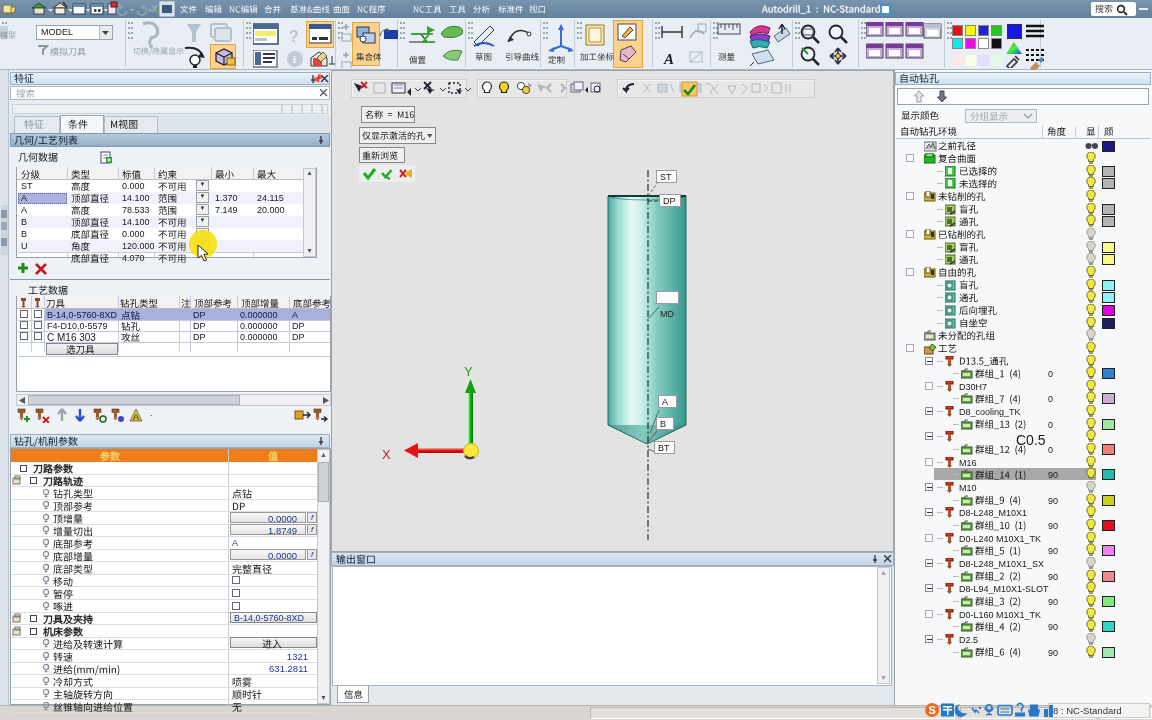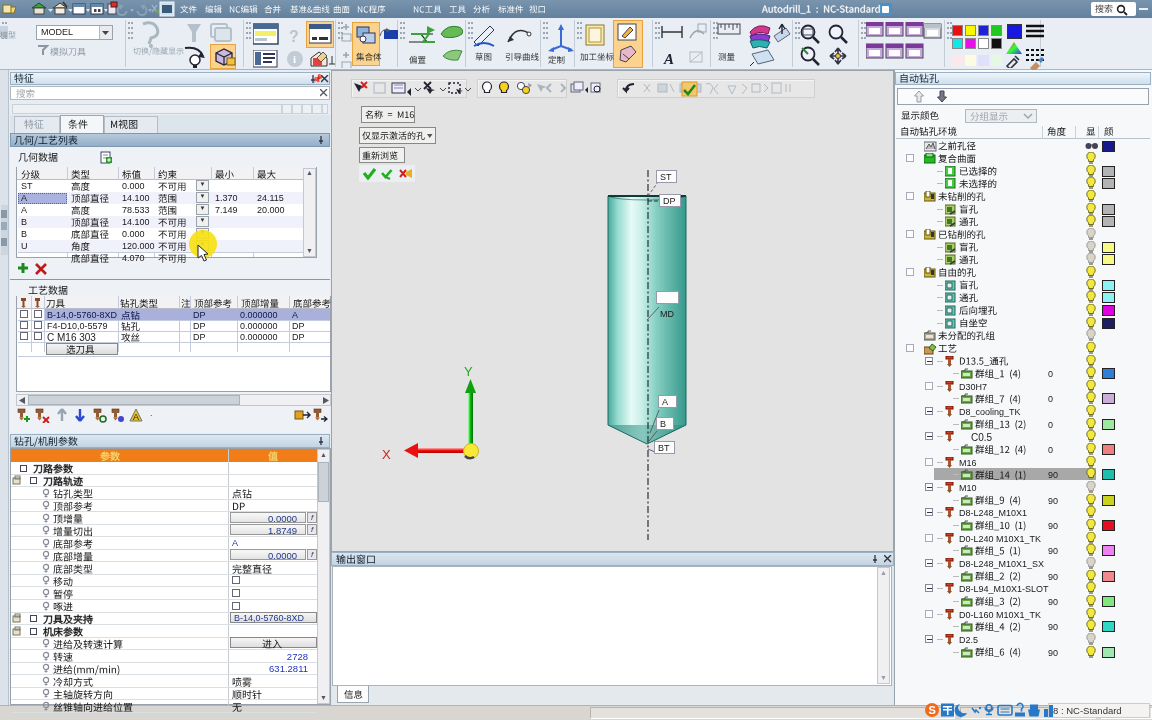--- a/index.html
+++ b/index.html
@@ -710,21 +710,21 @@
 <svg class="a" style="left:42px;top:638px" width="9" height="10">
     <circle cx="4" cy="4" r="2.6" fill="none" stroke="#889" stroke-width="1.2"></circle>
     <path d="M4 6.6 v3 M2.5 8.4 h3" stroke="#889"></path>
   </svg>
 <div class="a" style="left:230px;top:637px;width:87px;height:11px;background:linear-gradient(#f6f6f6,#dedede);border:1px solid #888"></div>
 <div class="gline" style="left:11px;top:662px;width:306px;height:1px;background:#dadfe4"></div>
 <svg class="a" style="left:42px;top:651px" width="9" height="10">
     <circle cx="4" cy="4" r="2.6" fill="none" stroke="#889" stroke-width="1.2"></circle>
     <path d="M4 6.6 v3 M2.5 8.4 h3" stroke="#889"></path>
   </svg>
-<div class="num" style="left:308px;top:651px;color:#2233bb;text-align:right;transform:translateX(-100%)">2728</div>
+<div class="num" style="left:308px;top:651px;color:#2233bb;text-align:right;transform:translateX(-100%)">1321</div>
 <div class="gline" style="left:11px;top:674px;width:306px;height:1px;background:#dadfe4"></div>
 <svg class="a" style="left:42px;top:663px" width="9" height="10">
     <circle cx="4" cy="4" r="2.6" fill="none" stroke="#889" stroke-width="1.2"></circle>
     <path d="M4 6.6 v3 M2.5 8.4 h3" stroke="#889"></path>
   </svg>
 <div class="num" style="left:308px;top:663px;color:#2233bb;text-align:right;transform:translateX(-100%)">631.2811</div>
 <div class="gline" style="left:11px;top:687px;width:306px;height:1px;background:#dadfe4"></div>
 <svg class="a" style="left:42px;top:676px" width="9" height="10">
     <circle cx="4" cy="4" r="2.6" fill="none" stroke="#889" stroke-width="1.2"></circle>
     <path d="M4 6.6 v3 M2.5 8.4 h3" stroke="#889"></path>
@@ -1146,21 +1146,21 @@
   </svg>
 <div class="swatch" style="left:1102px;top:419px;background:#9fe89f"></div>
 <div class="a" style="left:925px;top:432px;width:8px;height:8px;background:#fcfcfc;border:1px solid #889"></div>
 <div class="a" style="left:927px;top:436px;width:5px;height:1px;background:#334"></div>
 <div class="a" style="left:937px;top:436px;width:6px;height:1px;background:#bbb"></div>
 <svg class="a" style="left:945px;top:431px" width="11" height="12">
     <rect x="1" y="0" width="7" height="3" fill="#cc4422" stroke="#771100"></rect>
     <rect x="3" y="3" width="3" height="5" fill="#aa5533"></rect>
     <path d="M2 8 l2.5 3 2.5 -3 z" fill="#885522"></path>
   </svg>
-<div class="cell" style="left:971px;top:432px;font-size:10px">C0.5</div>
+<div class="cell" style="left:1016px;top:432px;font-size:14px">C0.5</div>
 <svg class="a" style="left:1086px;top:430px" width="10" height="12">
     <path d="M5 0 a4.2 4.2 0 0 1 4.2 4.2 q0 2.6 -1.8 3.6 l0 1.7 h-4.8 l0 -1.7 q-1.8 -1 -1.8 -3.6 A4.2 4.2 0 0 1 5 0" fill="#f2e93e" stroke="#665c10" stroke-width="0.9"></path>
     <rect x="3" y="10" width="4" height="2" fill="#998"></rect>
   </svg>
 <div class="a" style="left:953px;top:449px;width:6px;height:1px;background:#bbb"></div>
 <svg class="a" style="left:961px;top:444px" width="12" height="11">
     <path d="M1 3 h3 v-2 h3" stroke="#555" fill="none"></path>
     <rect x="0" y="3" width="11" height="7" fill="#66aa44" stroke="#335522"></rect>
     <rect x="2" y="5" width="7" height="3" fill="#cfe8c0"></rect>
   </svg>

